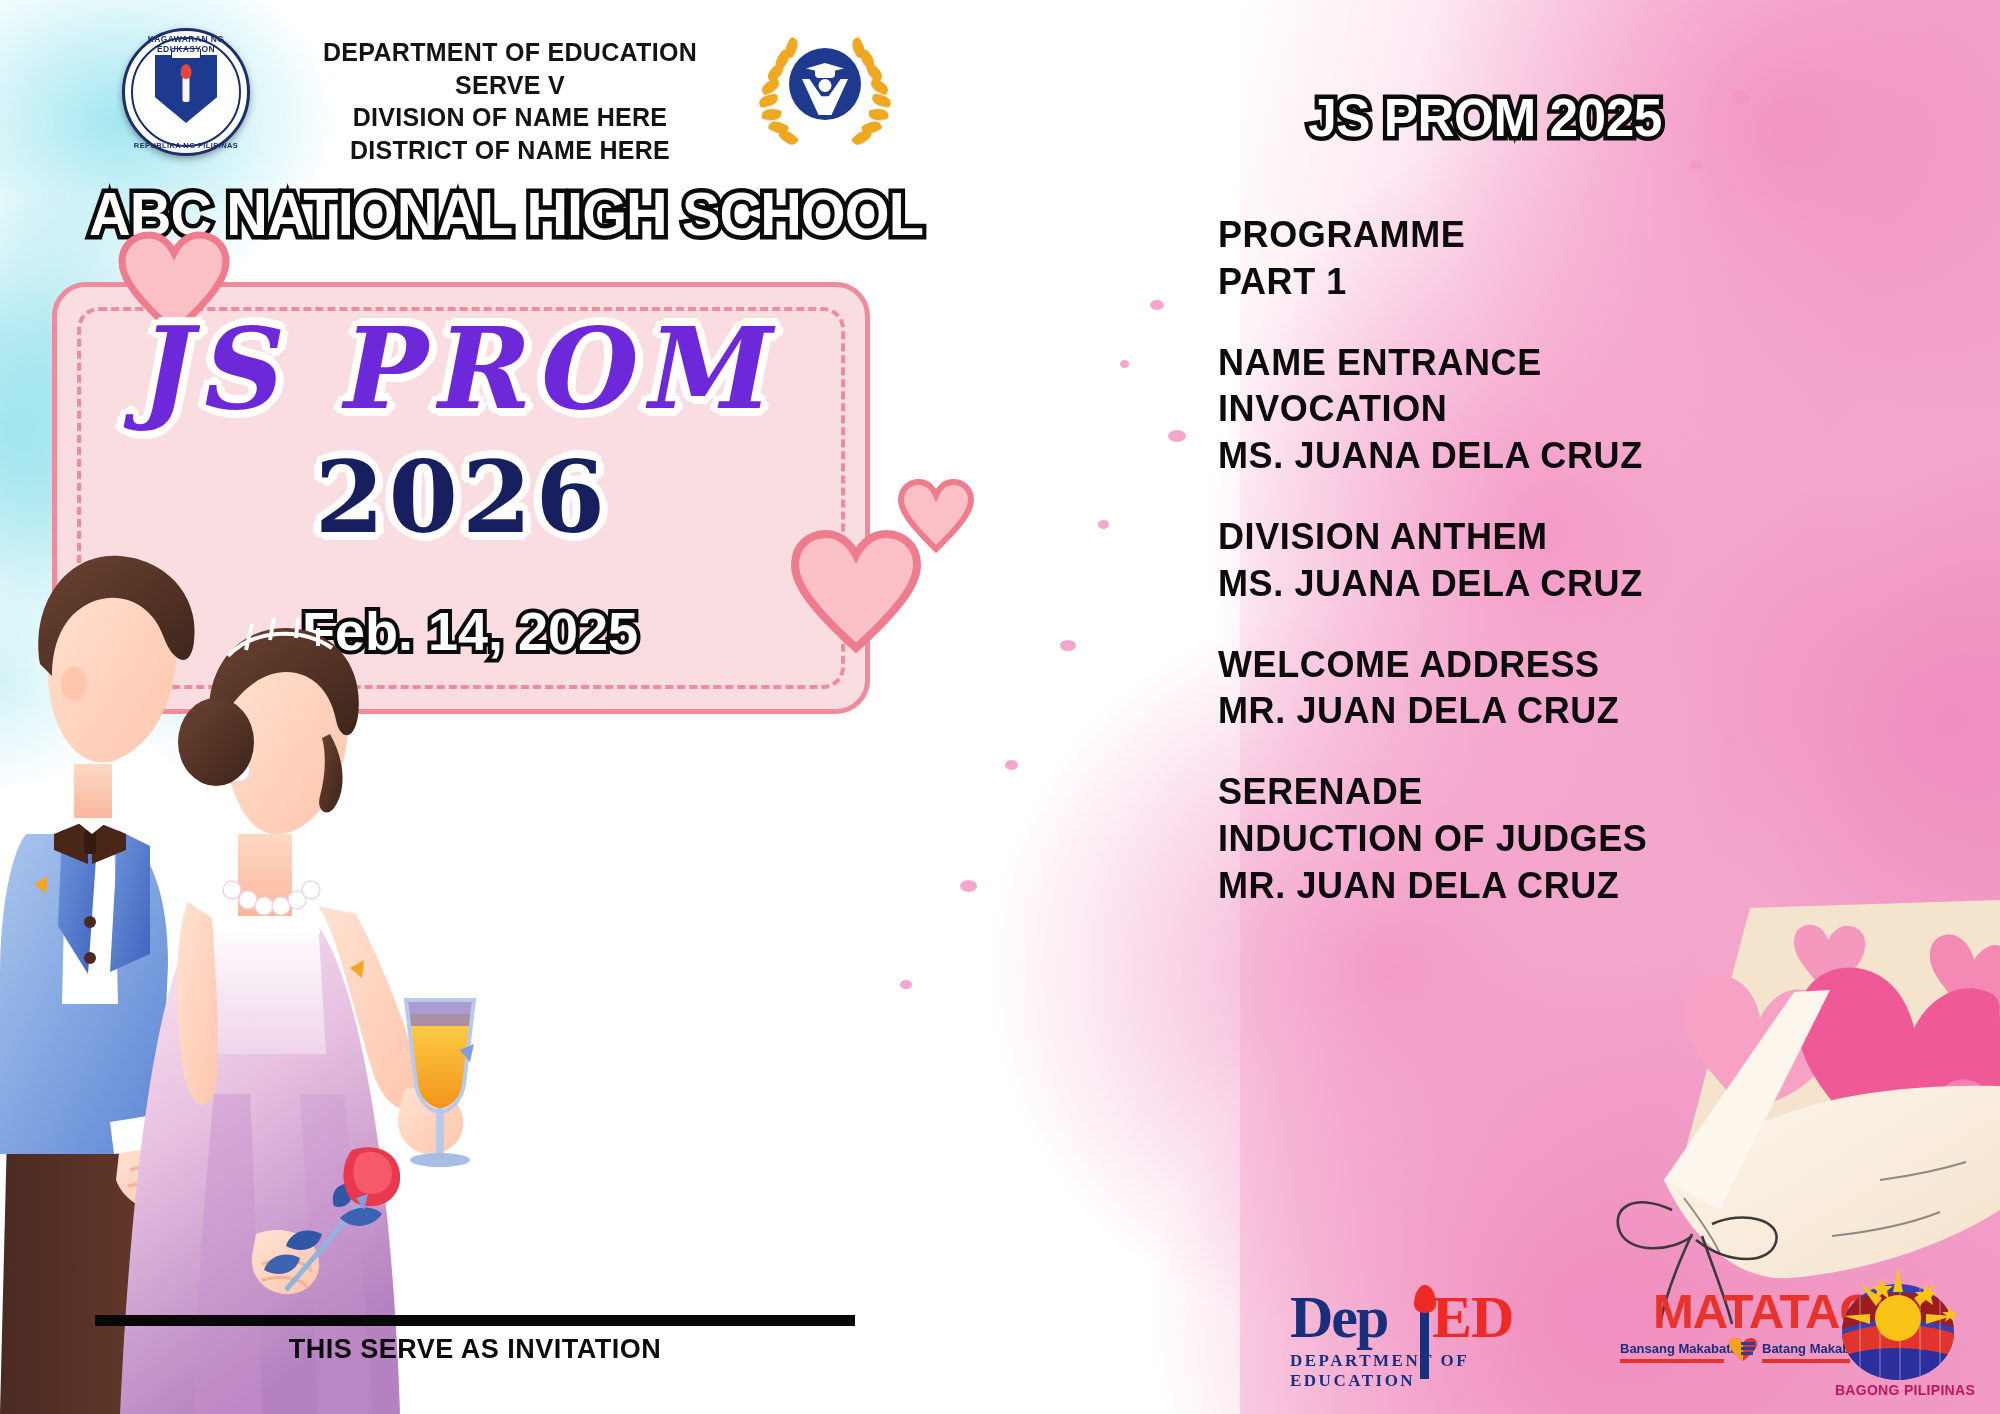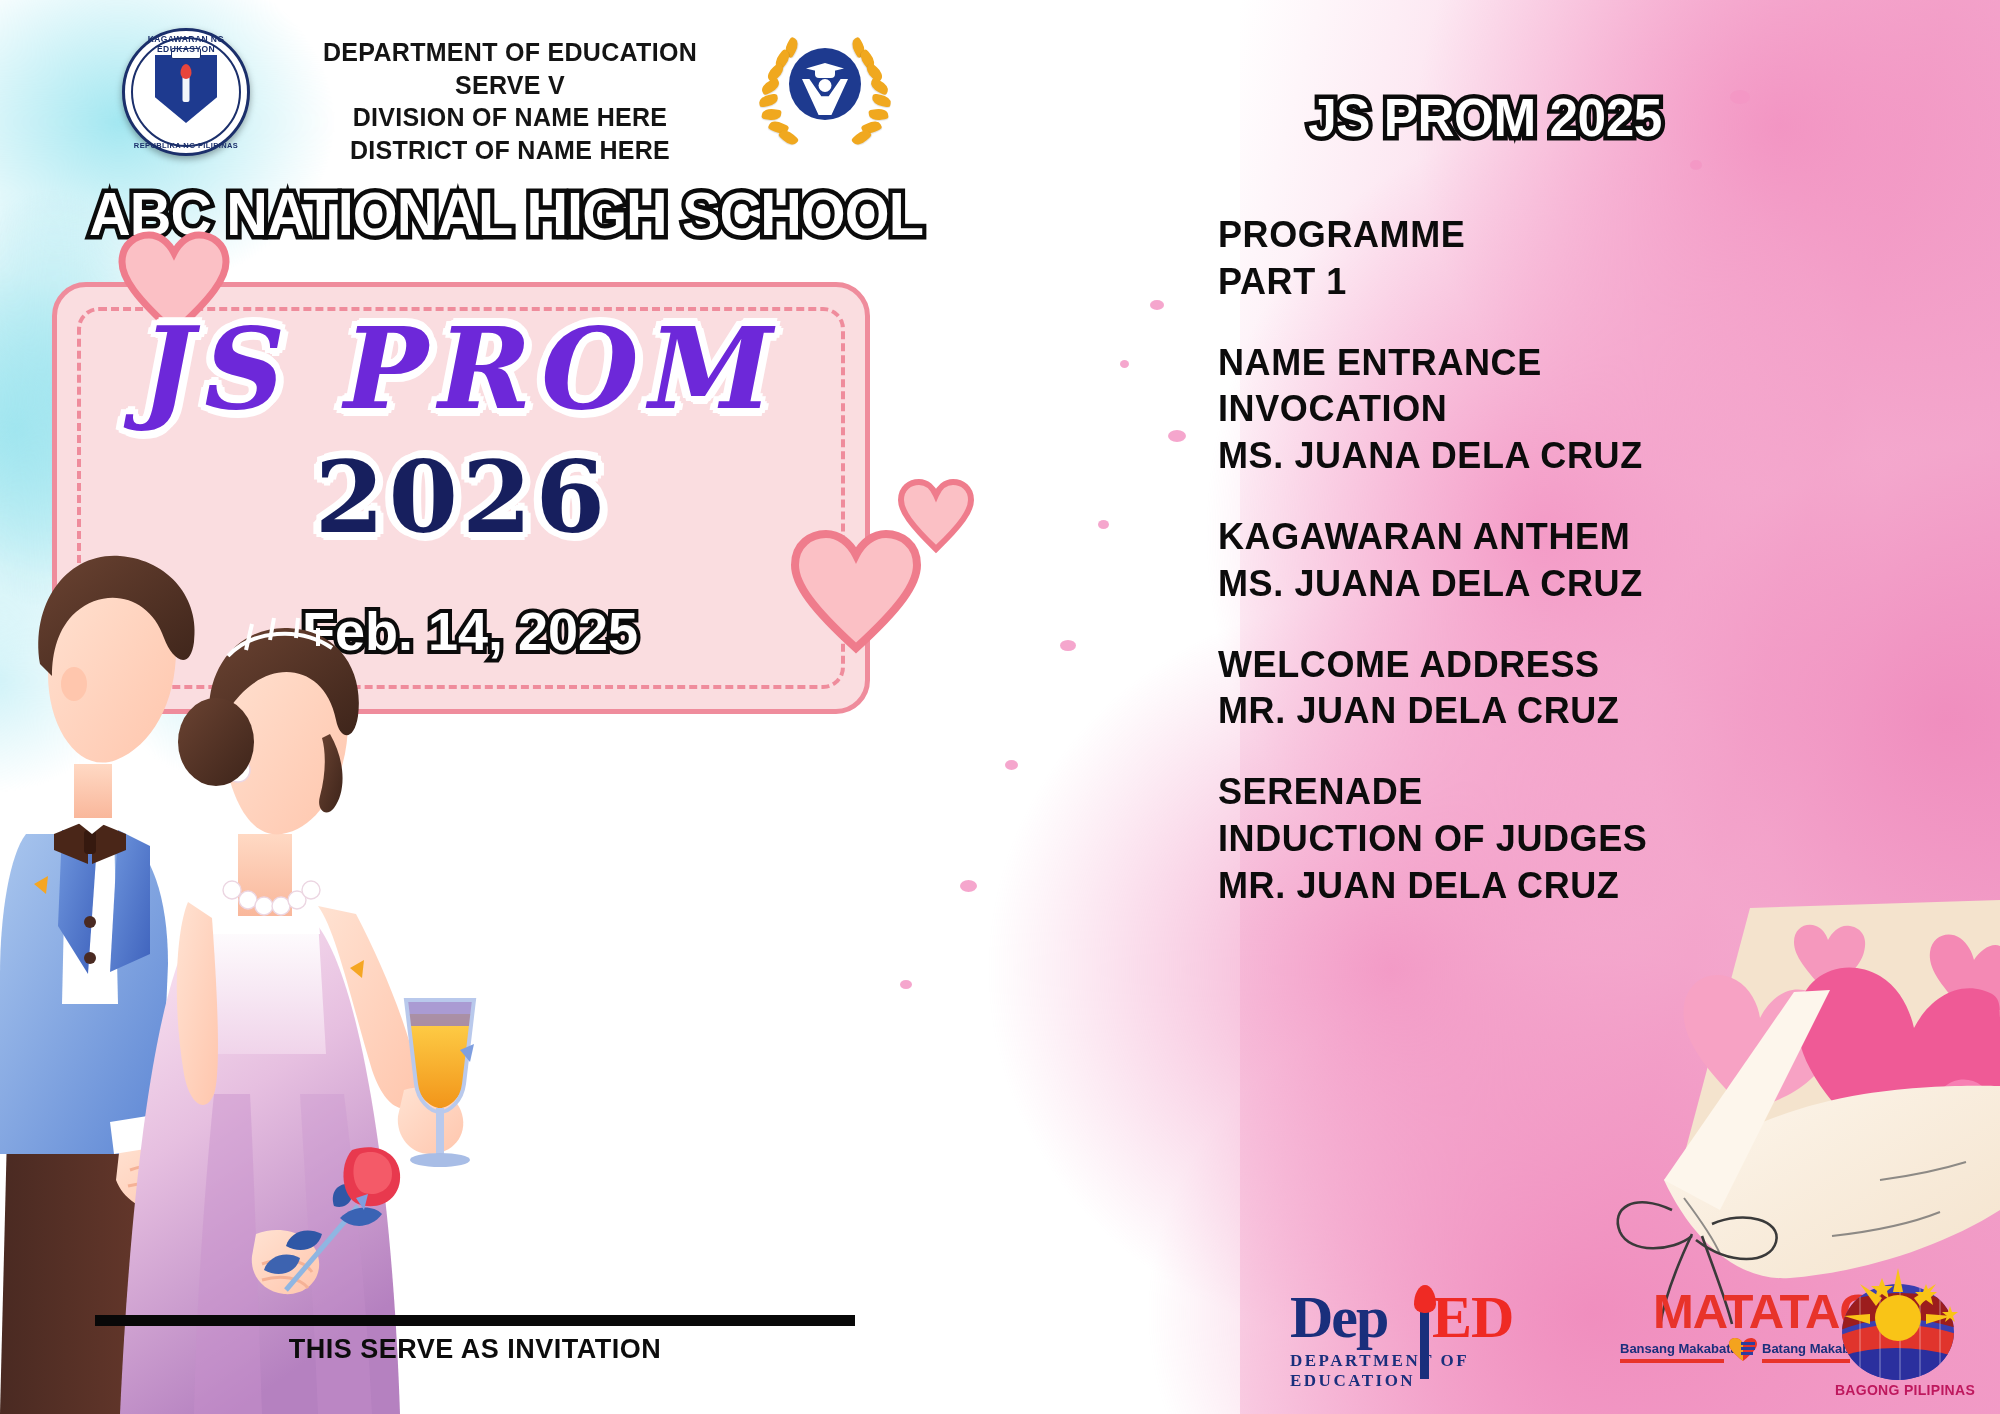--- a/index.html
+++ b/index.html
@@ -547,21 +547,21 @@
   <div class="prom-title-right">JS PROM 2025</div>
 
   <div class="programme">
     <div class="prog-line">PROGRAMME</div>
     <div class="prog-line">PART 1</div>
     <div class="prog-gap"></div>
     <div class="prog-line">NAME ENTRANCE</div>
     <div class="prog-line">INVOCATION</div>
     <div class="prog-line">MS. JUANA DELA CRUZ</div>
     <div class="prog-gap"></div>
-    <div class="prog-line">KAGAWARAN ANTHEM</div>
+    <div class="prog-line">DIVISION ANTHEM</div>
     <div class="prog-line">MS. JUANA DELA CRUZ</div>
     <div class="prog-gap"></div>
     <div class="prog-line">WELCOME ADDRESS</div>
     <div class="prog-line">MR. JUAN DELA CRUZ</div>
     <div class="prog-gap"></div>
     <div class="prog-line">SERENADE</div>
     <div class="prog-line">INDUCTION OF JUDGES</div>
     <div class="prog-line">MR. JUAN DELA CRUZ</div>
   </div>
 

